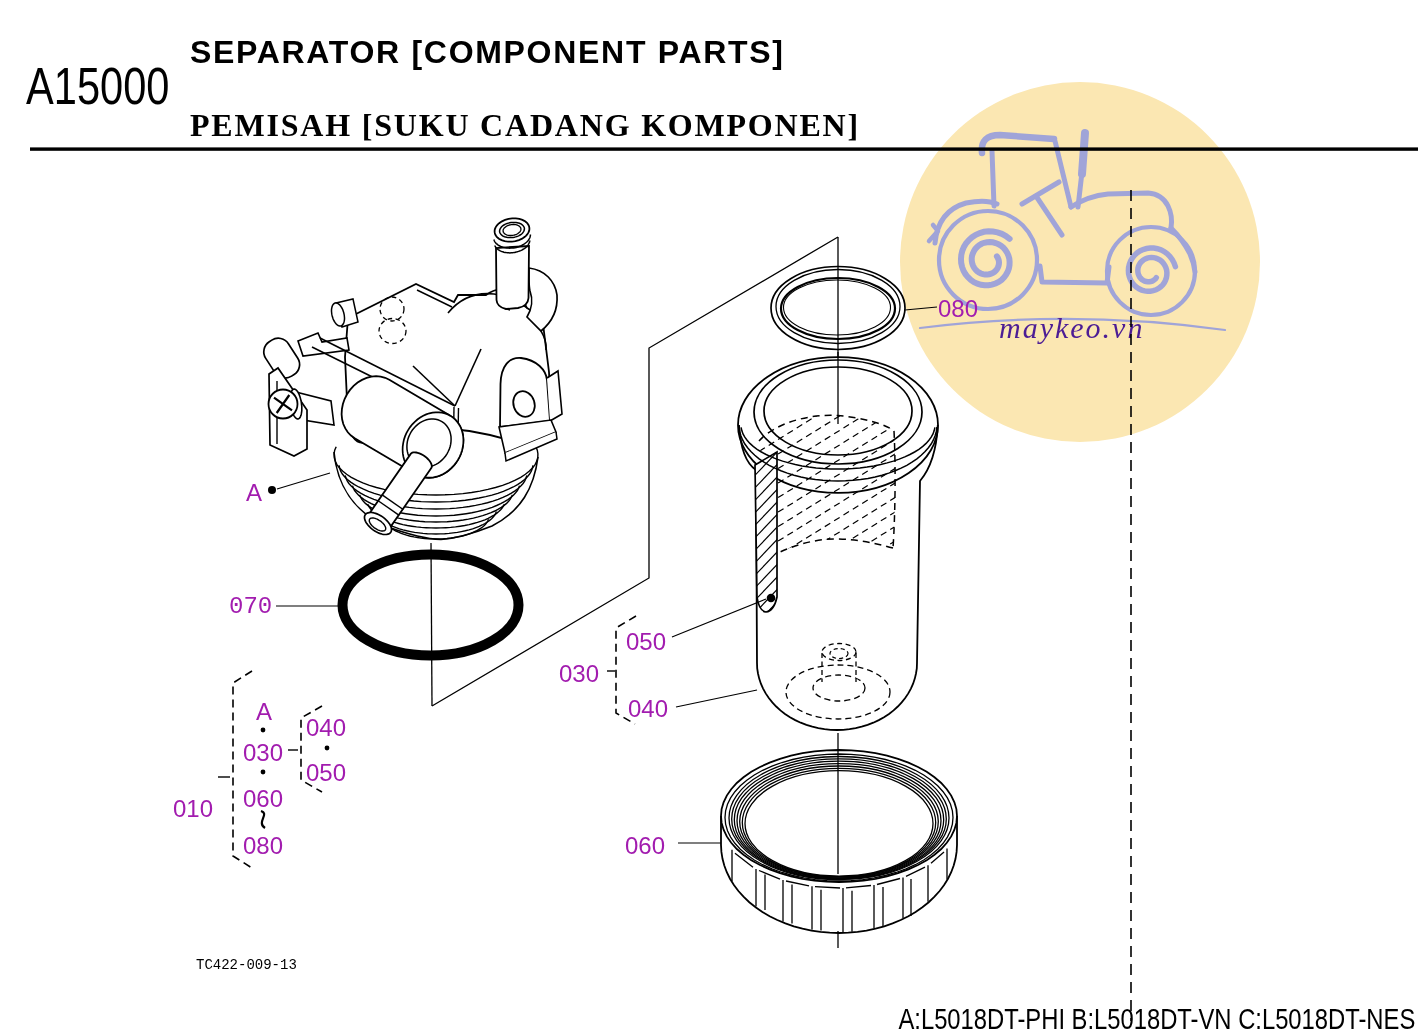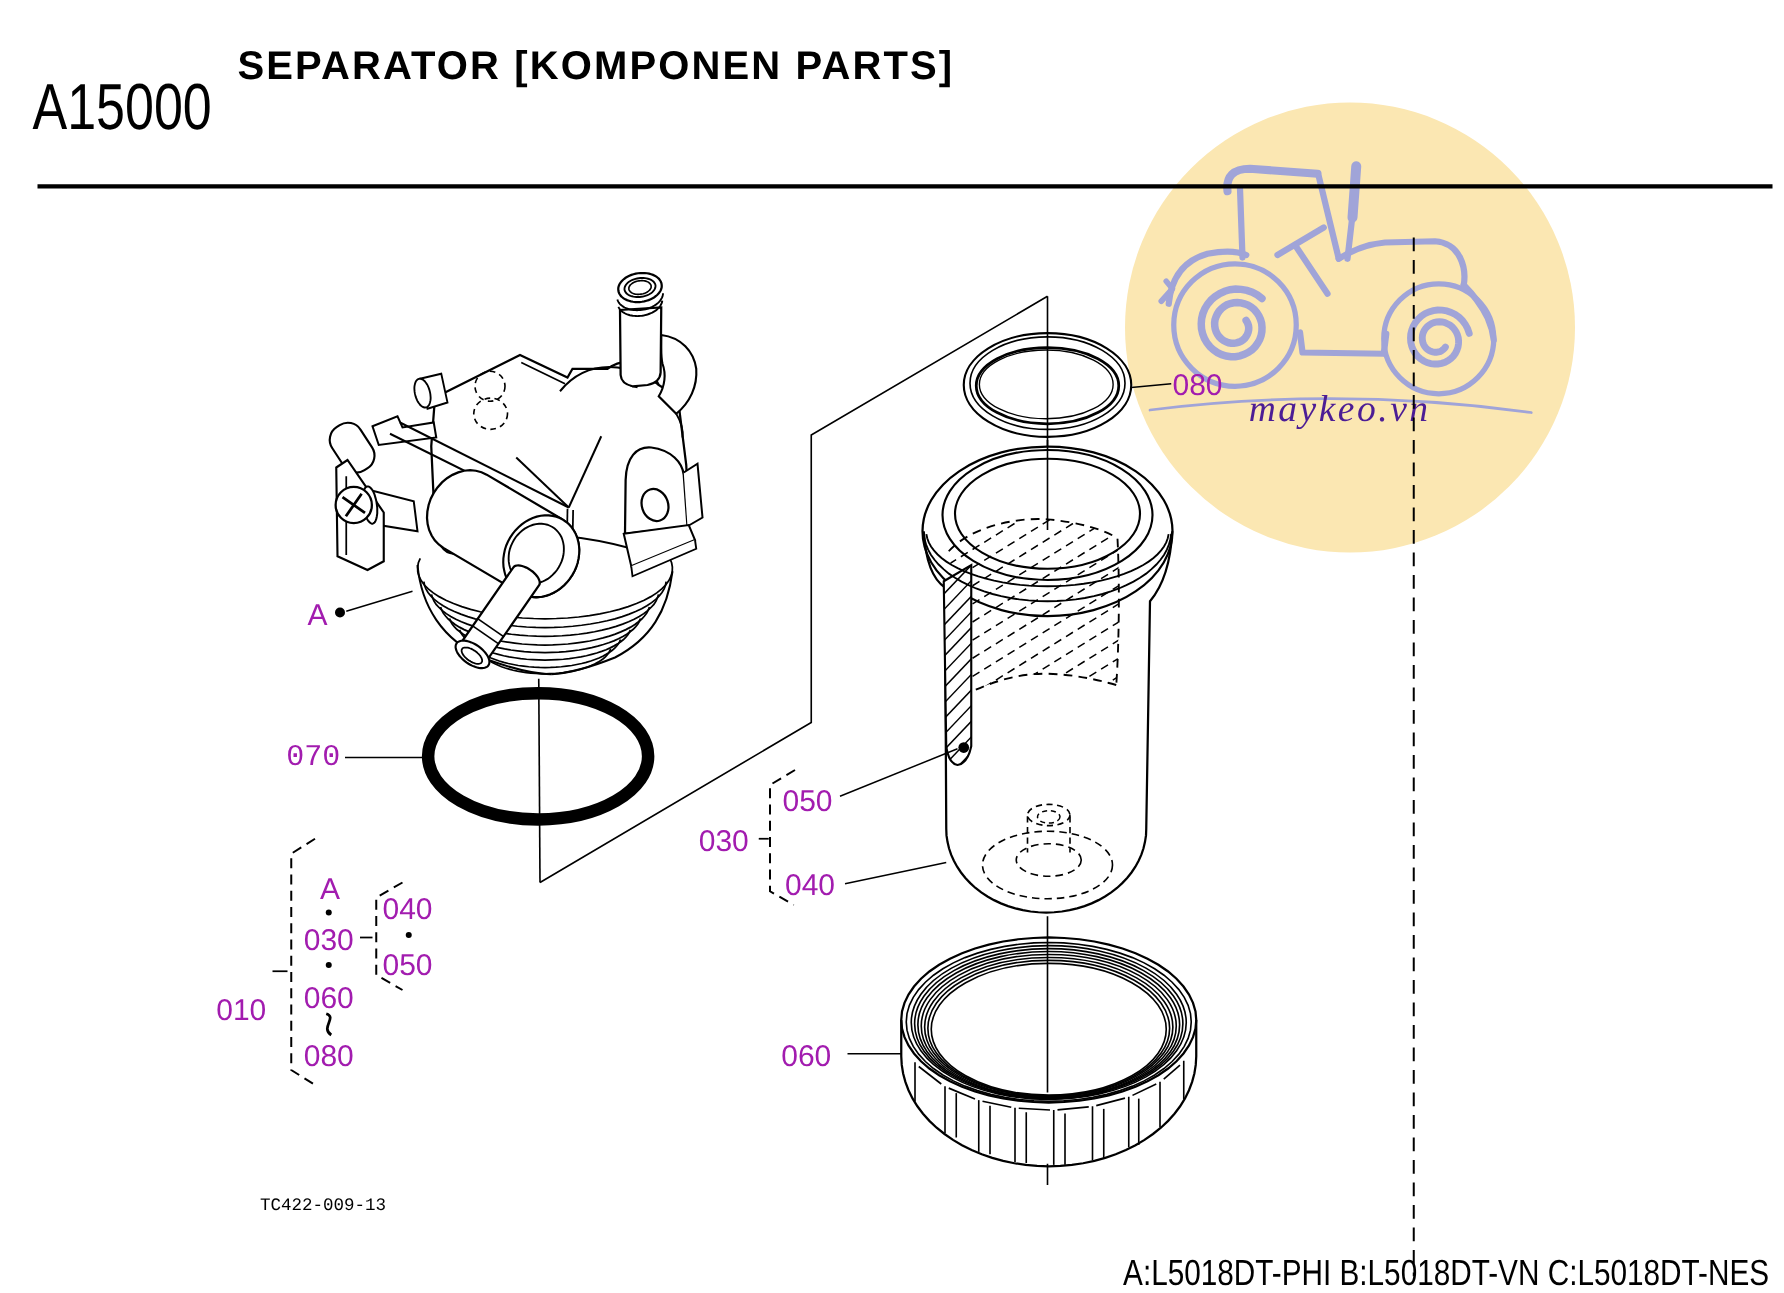--- a/index.html
+++ b/index.html
@@ -232,33 +232,34 @@
 <path d="M920,328 Q1070,309 1225,330" stroke="#a0a4d8" stroke-width="2.2" fill="none" stroke-linecap="round"></path>
   </svg>
   <div class="abs" style="left:999px;top:311px;font:italic 30px 'Liberation Serif',serif;color:#4c1d95;letter-spacing:2px;">maykeo.vn</div>
 
   <svg class="abs" width="1427" height="1034" viewBox="0 0 1427 1034" style="left:0;top:0">
 <rect x="30" y="147.4" width="1388" height="3.4" fill="#000"></rect>
 <path d="M1131,190 L1131,1021" stroke="#000" stroke-width="1.6" fill="none" stroke-dasharray="11,7"></path>
   </svg>
 
   <div class="abs" style="left:26px;top:59.5px;font:52px 'Liberation Sans',sans-serif;line-height:1;transform:scaleX(0.8);transform-origin:left top;">A15000</div>
-  <div class="hdr-title" style="top:34px;font:bold 32px 'Liberation Sans',sans-serif;letter-spacing:1.7px;">SEPARATOR [KOMPONEN PARTS]</div>
+  <div class="hdr-title" style="top:34px;font:bold 32px 'Liberation Sans',sans-serif;letter-spacing:1.7px;">SEPARATOR [COMPONENT PARTS]</div>
+  <div class="hdr-title" style="top:107px;font:bold 32px 'Liberation Serif',serif;letter-spacing:1.8px;">PEMISAH [SUKU CADANG KOMPONEN]</div>
 
   <div class="lbl" style="left:938px;top:297px;">080</div>
   <div class="lbl" style="left:229px;top:595px;font-family:Liberation Mono, monospace;">070</div>
   <div class="lbl" style="left:626px;top:630px;">050</div>
   <div class="lbl" style="left:559px;top:662px;">030</div>
   <div class="lbl" style="left:628px;top:697px;">040</div>
   <div class="lbl" style="left:625px;top:834px;">060</div>
   <div class="lbl" style="left:246px;top:481px;">A</div>
 
   <div class="lbl" style="left:173px;top:766px;margin-top:31px;">010</div>
   <div class="lbl" style="left:256px;top:700px;">A</div>
   <div class="lbl" style="left:243px;top:741px;">030</div>
   <div class="lbl" style="left:243px;top:787px;">060</div>
   <div class="lbl" style="left:243px;top:834px;">080</div>
   <div class="lbl" style="left:306px;top:716px;">040</div>
   <div class="lbl" style="left:306px;top:761px;">050</div>
 
-  <div class="abs" style="left:208px;top:958px;font:14px 'Liberation Mono',monospace;line-height:1;">TC422-009-13</div>
+  <div class="abs" style="left:196px;top:958px;font:14px 'Liberation Mono',monospace;line-height:1;">TC422-009-13</div>
   <div class="abs" style="right:12px;top:1005px;font:29px 'Liberation Sans',sans-serif;line-height:1;transform:scaleX(0.82);transform-origin:right top;">A:L5018DT-PHI B:L5018DT-VN C:L5018DT-NES</div>
 </div>
 
 </body></html>

